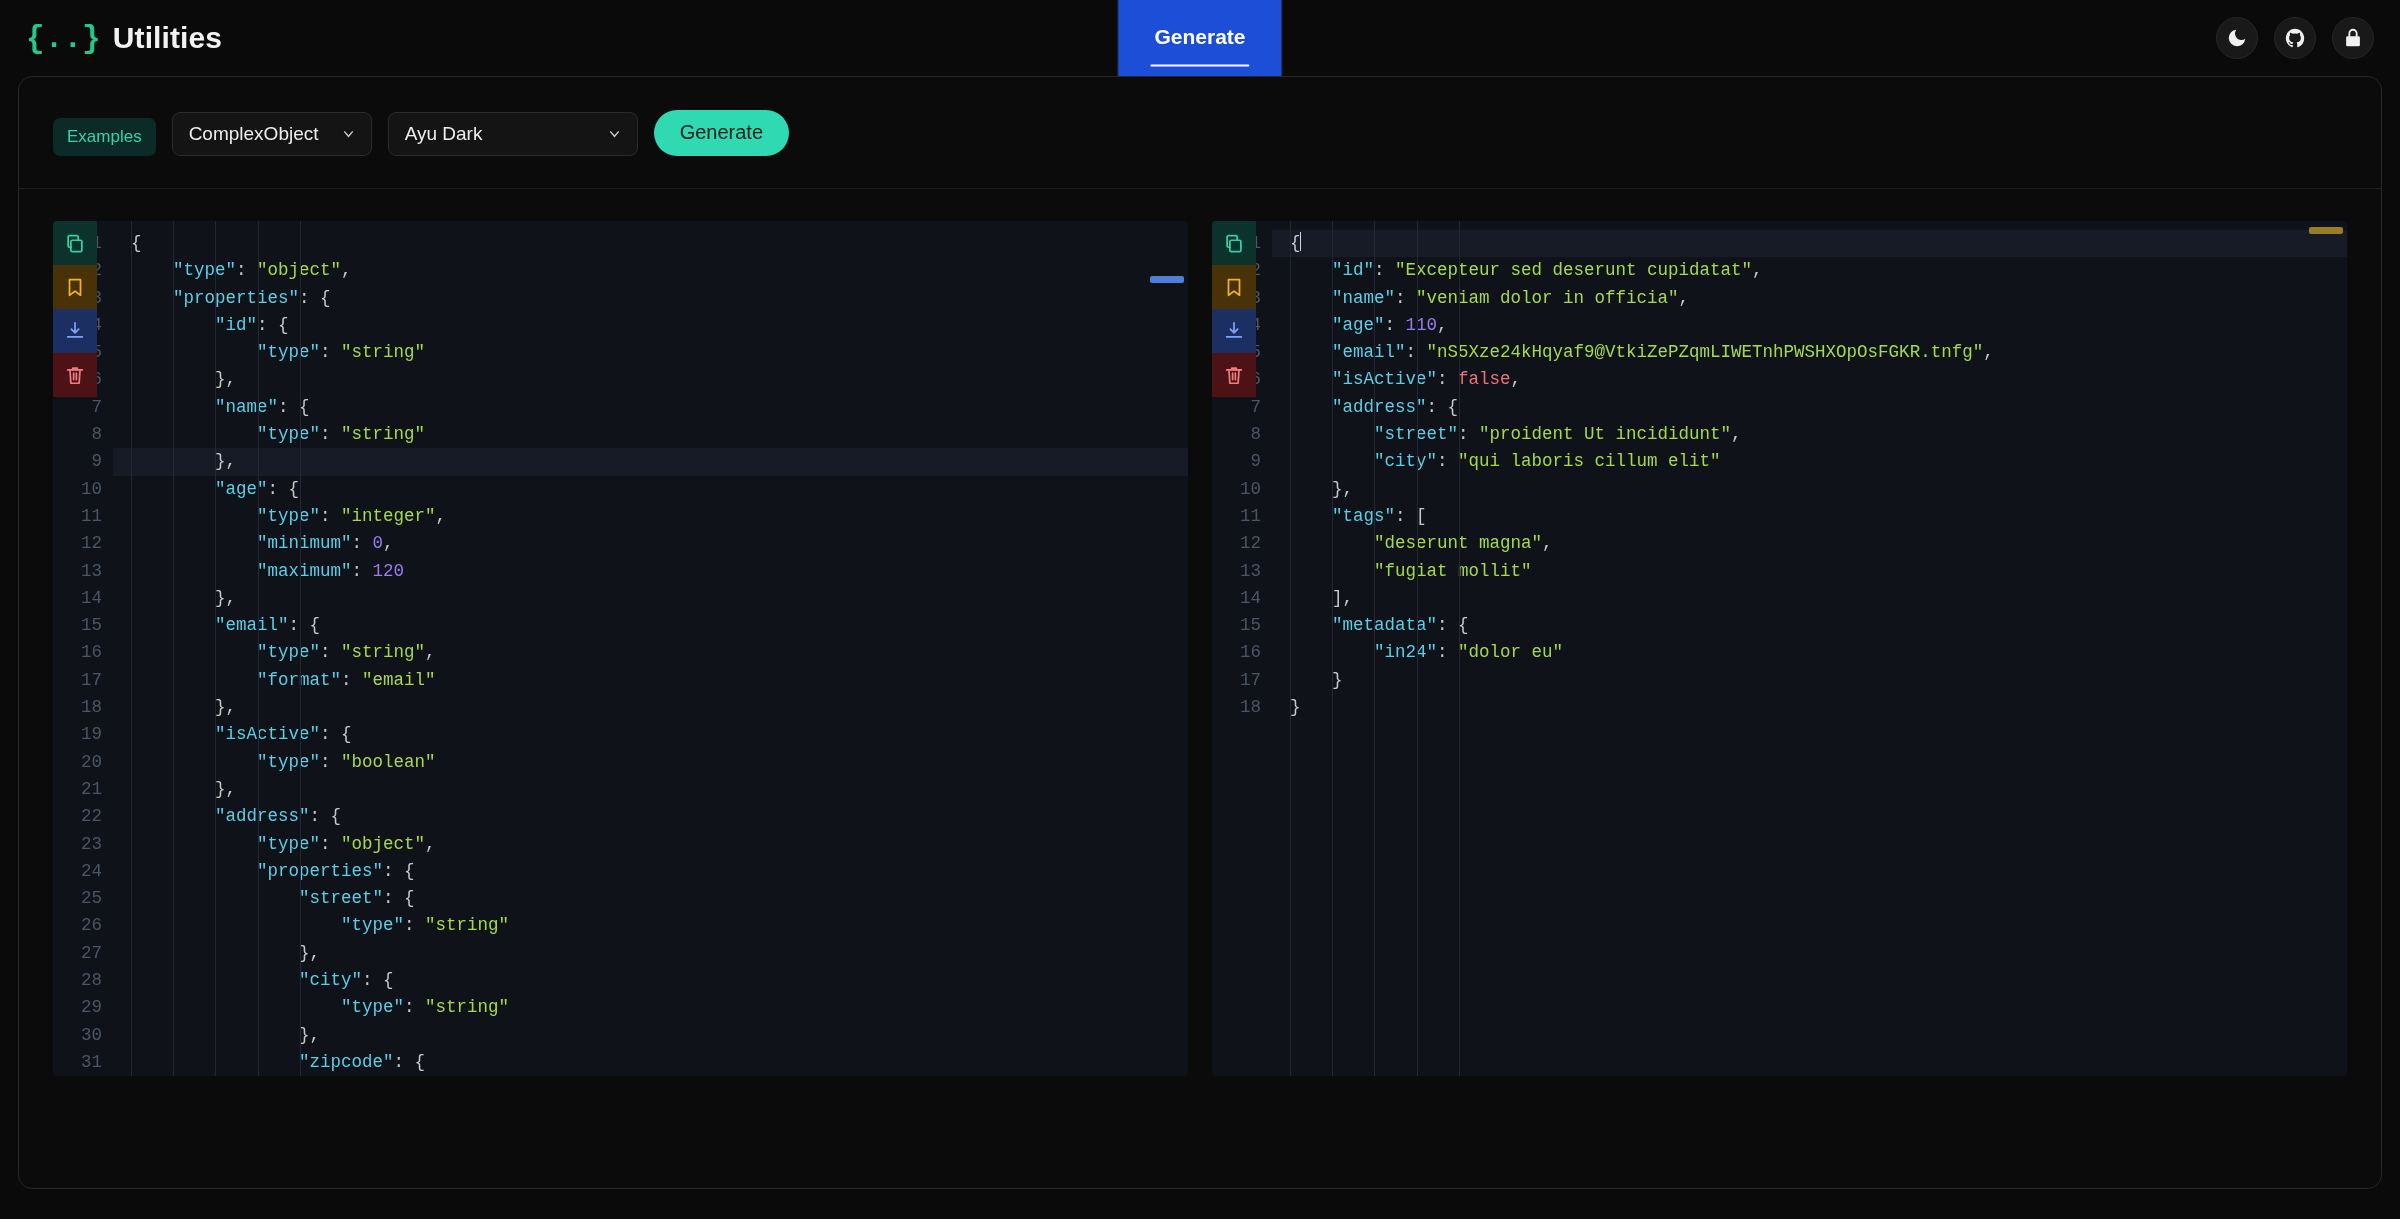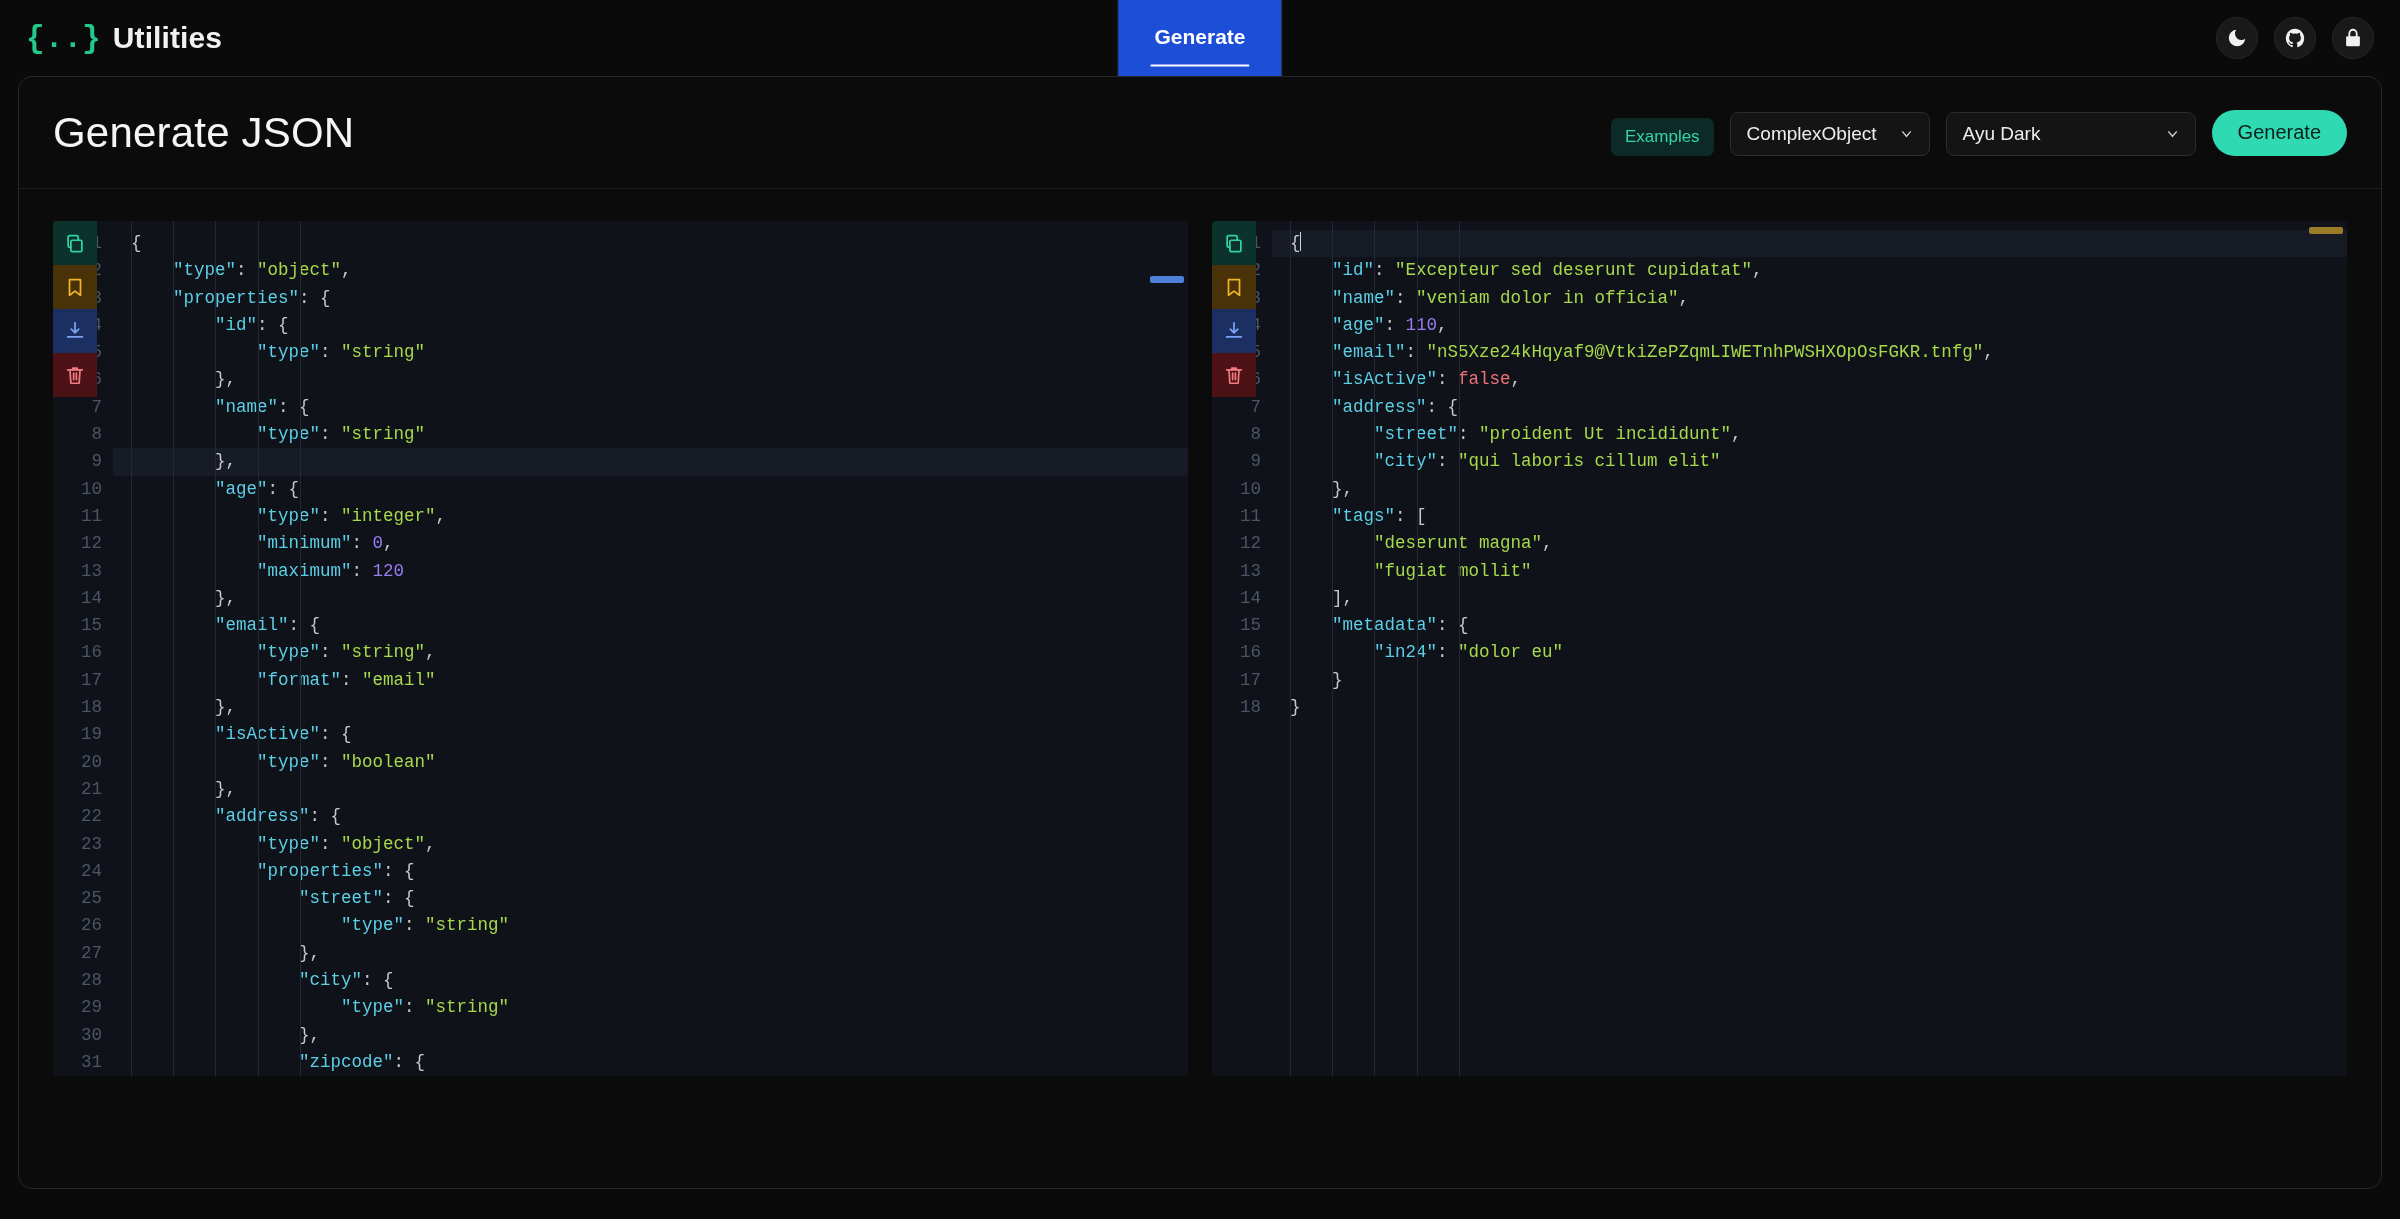--- a/index.html
+++ b/index.html
@@ -312,21 +312,20 @@
       <svg viewBox="0 0 24 24">
           <path d="M7 10V7a5 5 0 0 1 10 0v3h1a1.5 1.5 0 0 1 1.5 1.5v8A1.5 1.5 0 0 1 18 21H6a1.5 1.5 0 0 1-1.5-1.5v-8A1.5 1.5 0 0 1 6 10h1zm2 0h6V7a3 3 0 0 0-6 0v3z"></path>
         </svg>
     </div>
   </div>
 </div>
 
 <div class="card">
 
   <div class="cardhead">
-    <div class="pagetitle">Generate JSON</div>
 
     <div class="toolbar">
       <div class="examples-badge">Examples</div>
 
       <div class="select">
         <span>ComplexObject</span>
         <svg class="chev" viewBox="0 0 24 24">
             <polyline points="6 9 12 16 18 9"></polyline>
           </svg>
       </div>

